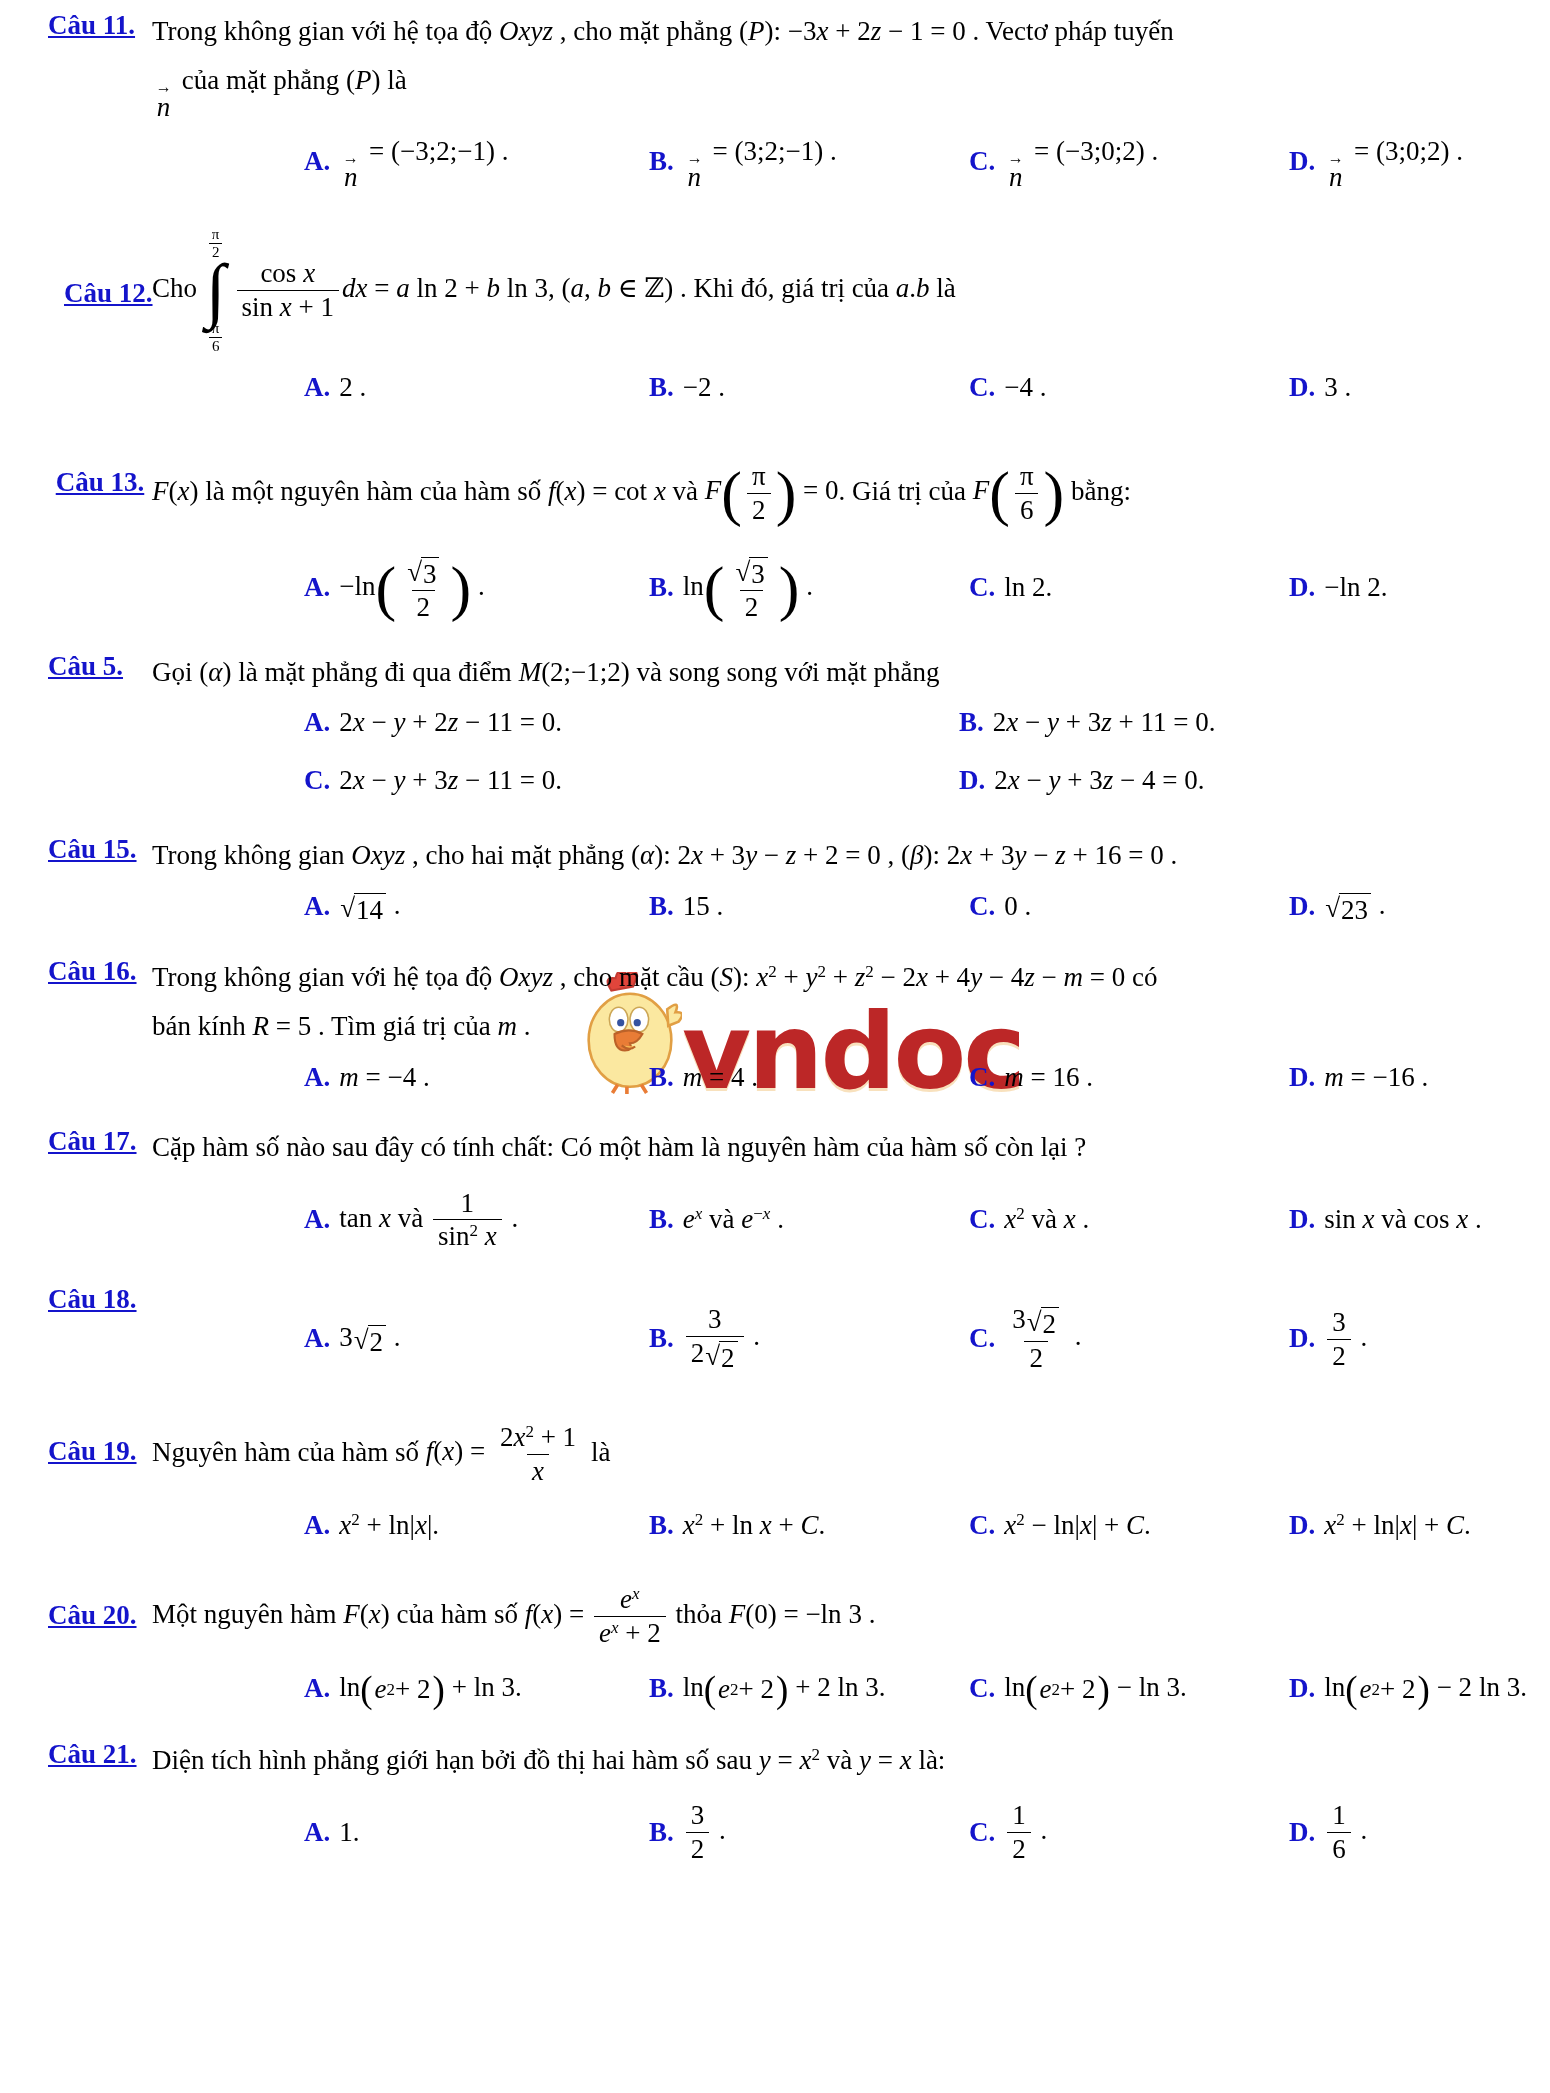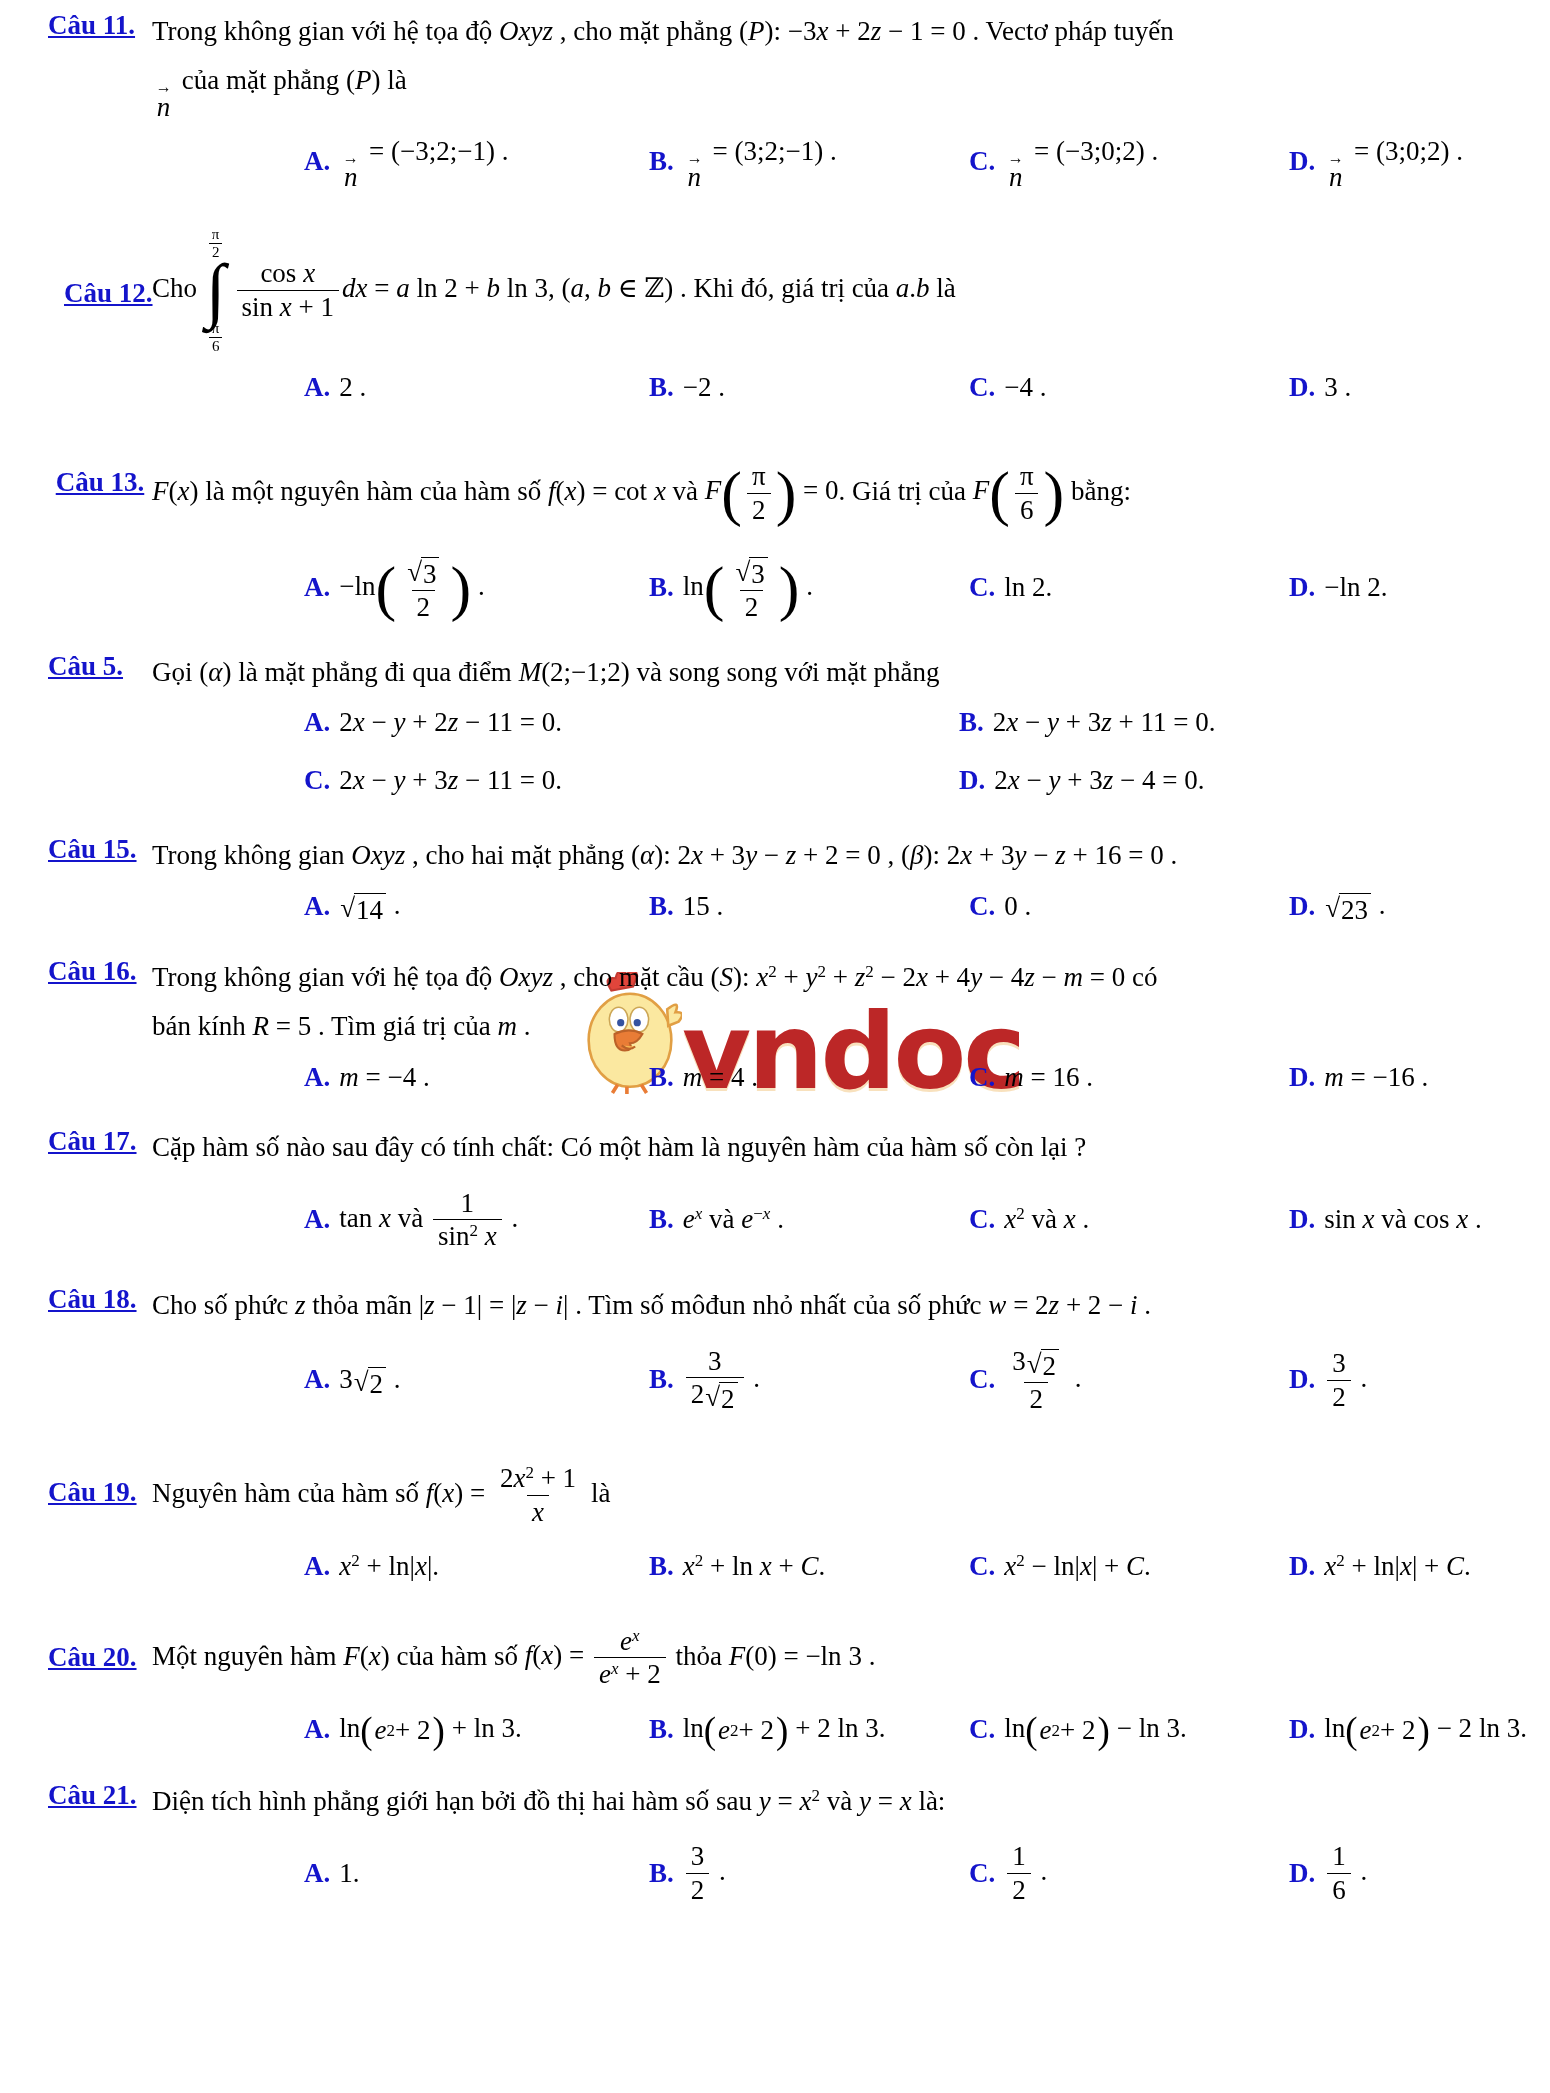--- a/index.html
+++ b/index.html
@@ -334,21 +334,20 @@
             <div class="opt">
               <span class="optL">D.</span>
               <span class="optbody"><span class="math"><span class="fn">sin</span> <span class="it">x</span></span> và <span class="math"><span class="fn">cos</span> <span class="it">x</span></span> .</span>
             </div>
           </div>
         </div>
       </div>
       <div class="q" data-qid="18">
         <span class="qlabel">Câu 18.</span>
         <div class="qbody">
-          <div class="qline">Cho số phức <span class="math"><span class="it">z</span></span> thỏa mãn <span class="math">|<span class="it">z</span> − 1| = |<span class="it">z</span> − <span class="it">i</span>|</span> . Tìm số môđun nhỏ nhất của số phức <span class="math"><span class="it">w</span> = 2<span class="it">z</span> + 2 − <span class="it">i</span></span> .</div>
           <div class="answers row4">
             <div class="opt">
               <span class="optL">A.</span>
               <span class="optbody"><span class="math">3<span class="sqrt">
                     <span class="rsign">√</span>
                     <span class="rad">2</span>
                   </span></span> .</span>
             </div>
             <div class="opt">
               <span class="optL">B.</span>

